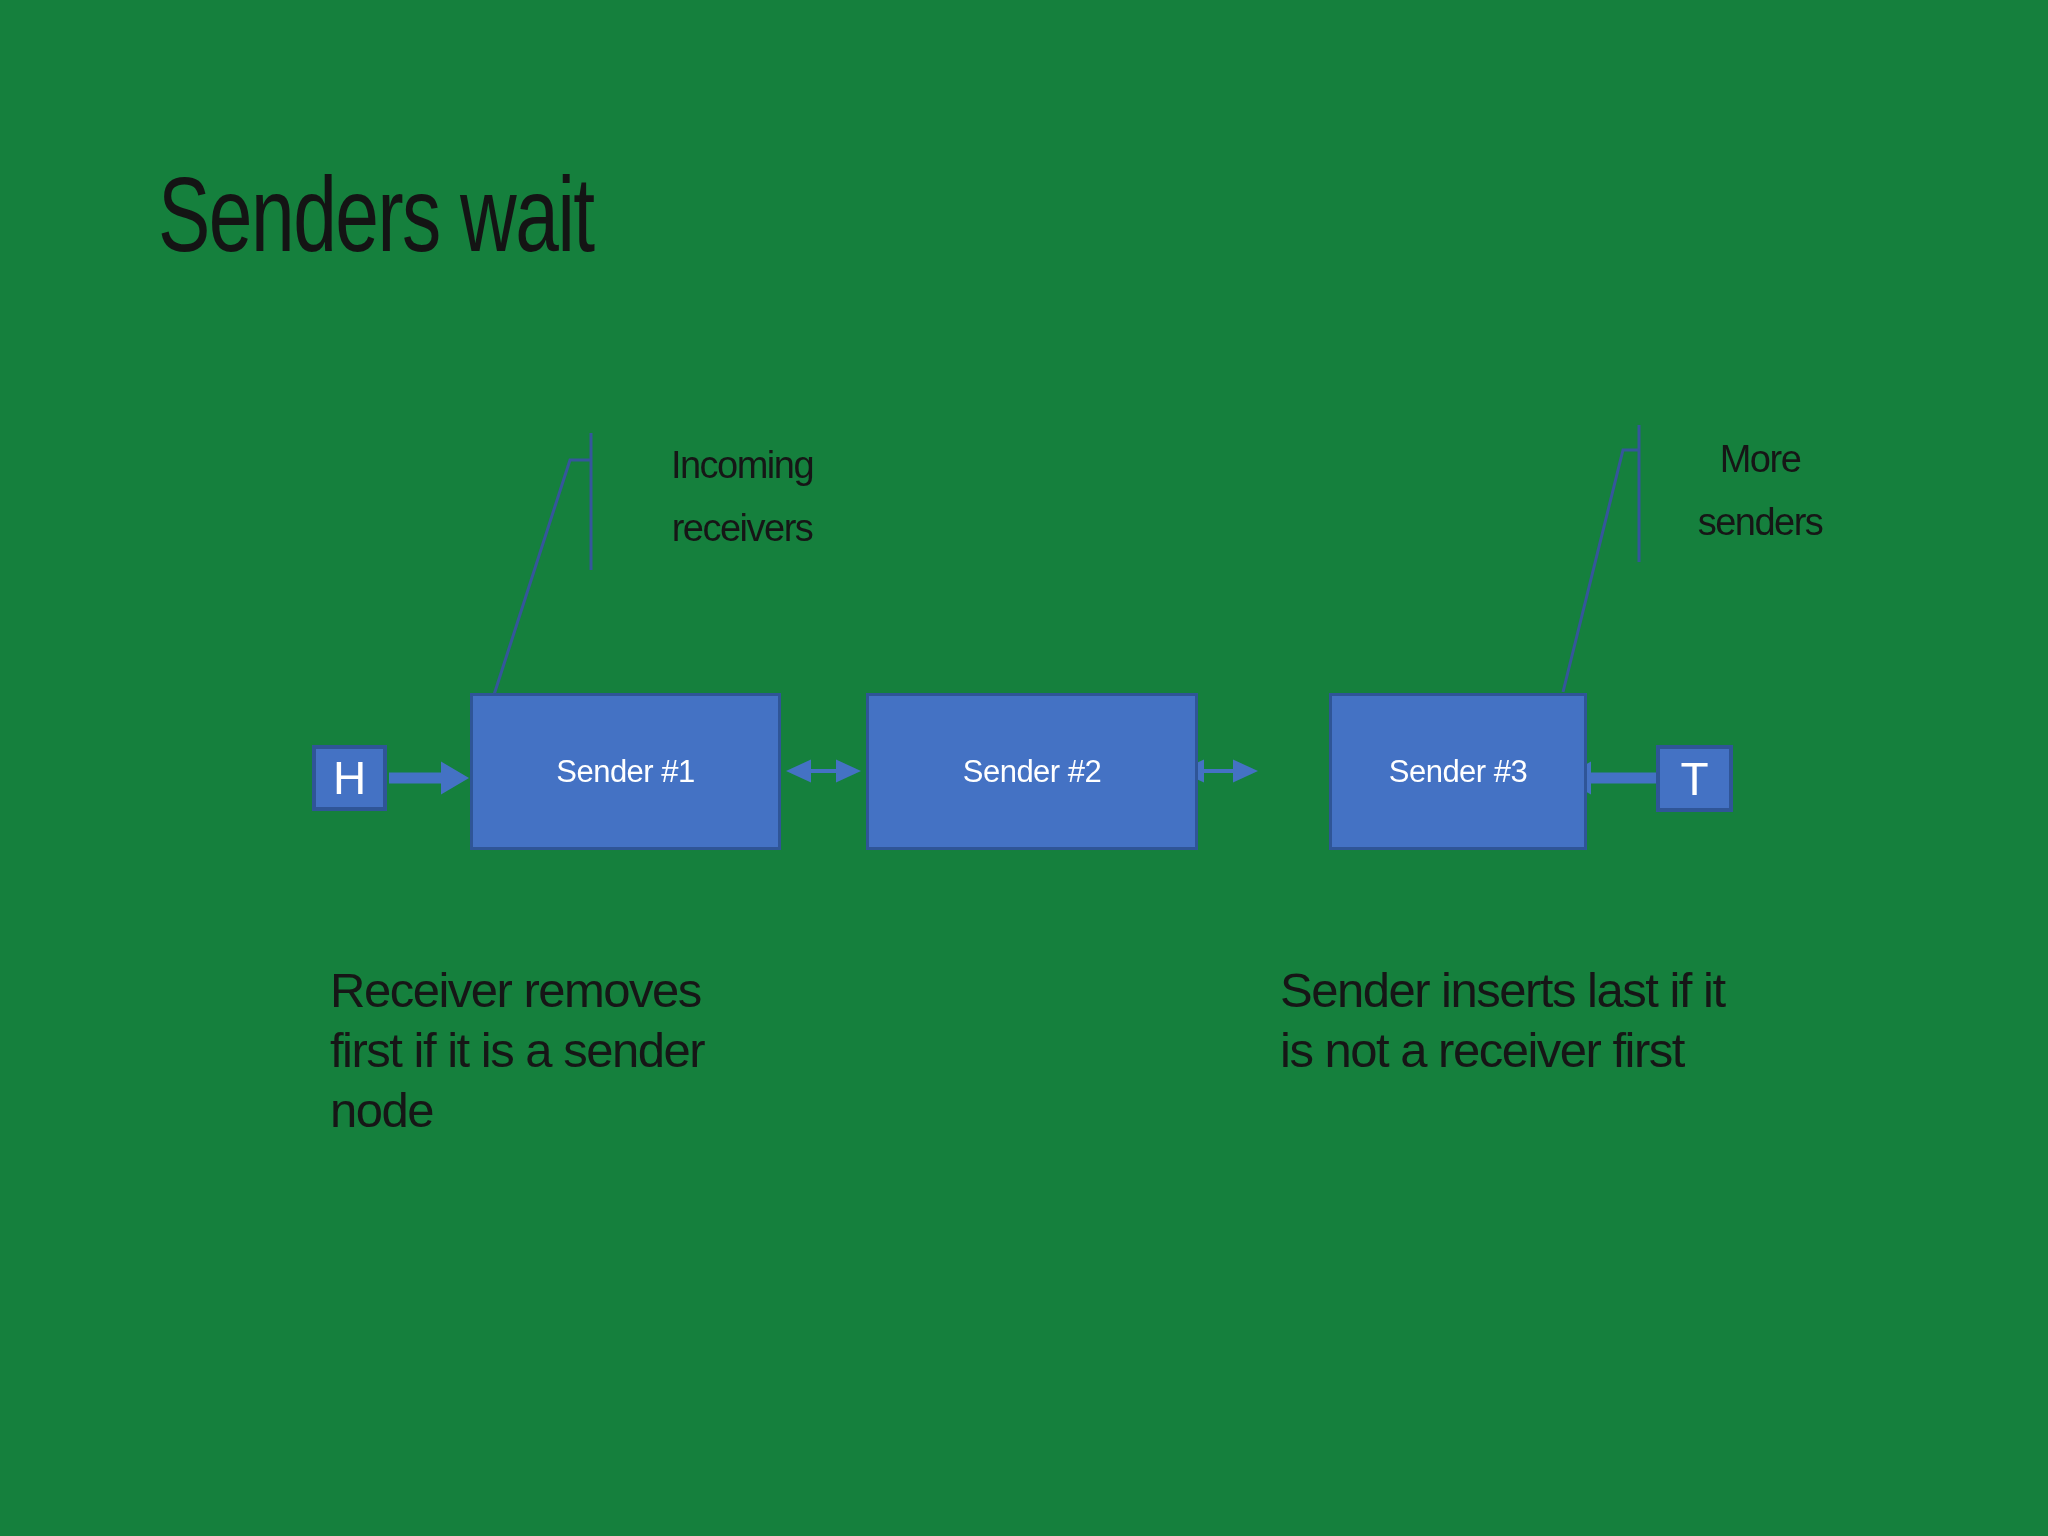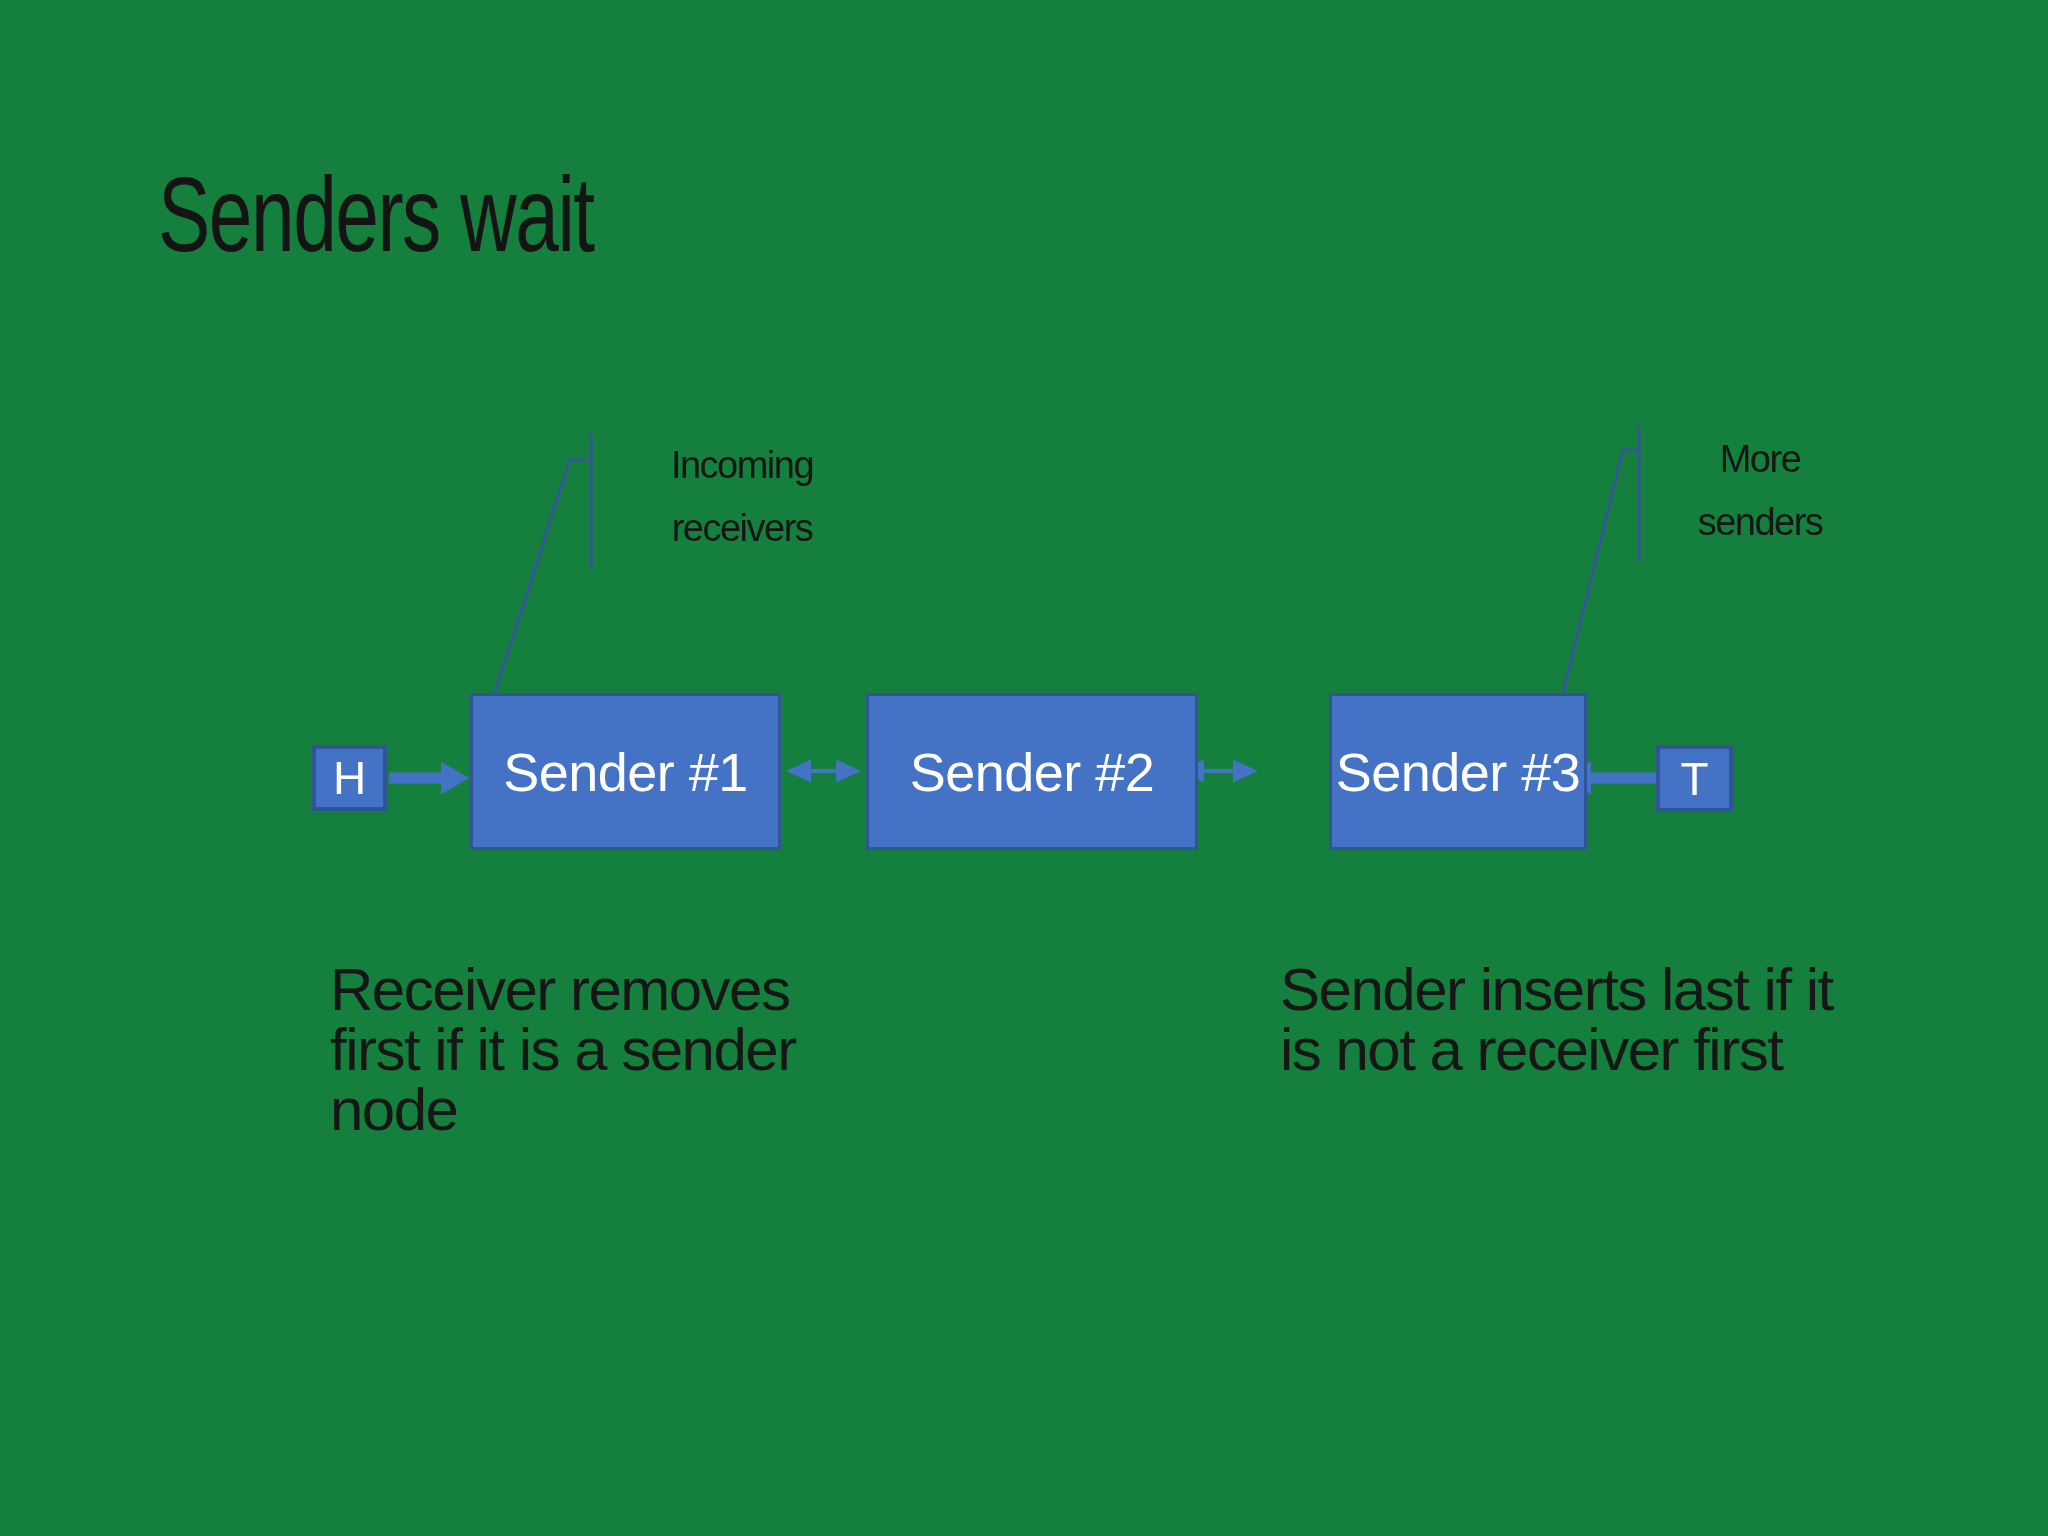--- a/index.html
+++ b/index.html
@@ -24,21 +24,21 @@
     transform-origin:0 0;
   }
   .node{
     position:absolute;
     top:693px;height:157px;
     background:#4472C4;
     border:3px solid #2F5597;
     box-sizing:border-box;
     display:flex;align-items:center;justify-content:center;
     color:#ffffff;
-    font-size:54px;
+    font-size:31px;
     letter-spacing:-0.5px;
   }
   .node1{left:470px;width:311px;}
   .node2{left:866px;width:332px;}
   .node3{left:1329px;width:258px;}
   .marker{
     position:absolute;
     background:#4472C4;
     border:4px solid #2F5597;
     box-sizing:border-box;
@@ -54,21 +54,21 @@
     line-height:63px;
     letter-spacing:-1.5px;
     text-align:center;
     white-space:pre-line;
     color:#161616;
   }
   .callout-incoming{left:592px;top:434px;width:300px;}
   .callout-more{left:1636px;top:428px;width:248px;}
   .note{
     position:absolute;
-    font-size:60px;
+    font-size:49px;
     line-height:60px;
     letter-spacing:-1.5px;
     white-space:pre-line;
     color:#161616;
   }
   .note-left{left:330px;top:960px;}
   .note-right{left:1280px;top:960px;}
   .overlay{
     position:absolute;left:0;top:0;
     width:2048px;height:1536px;

